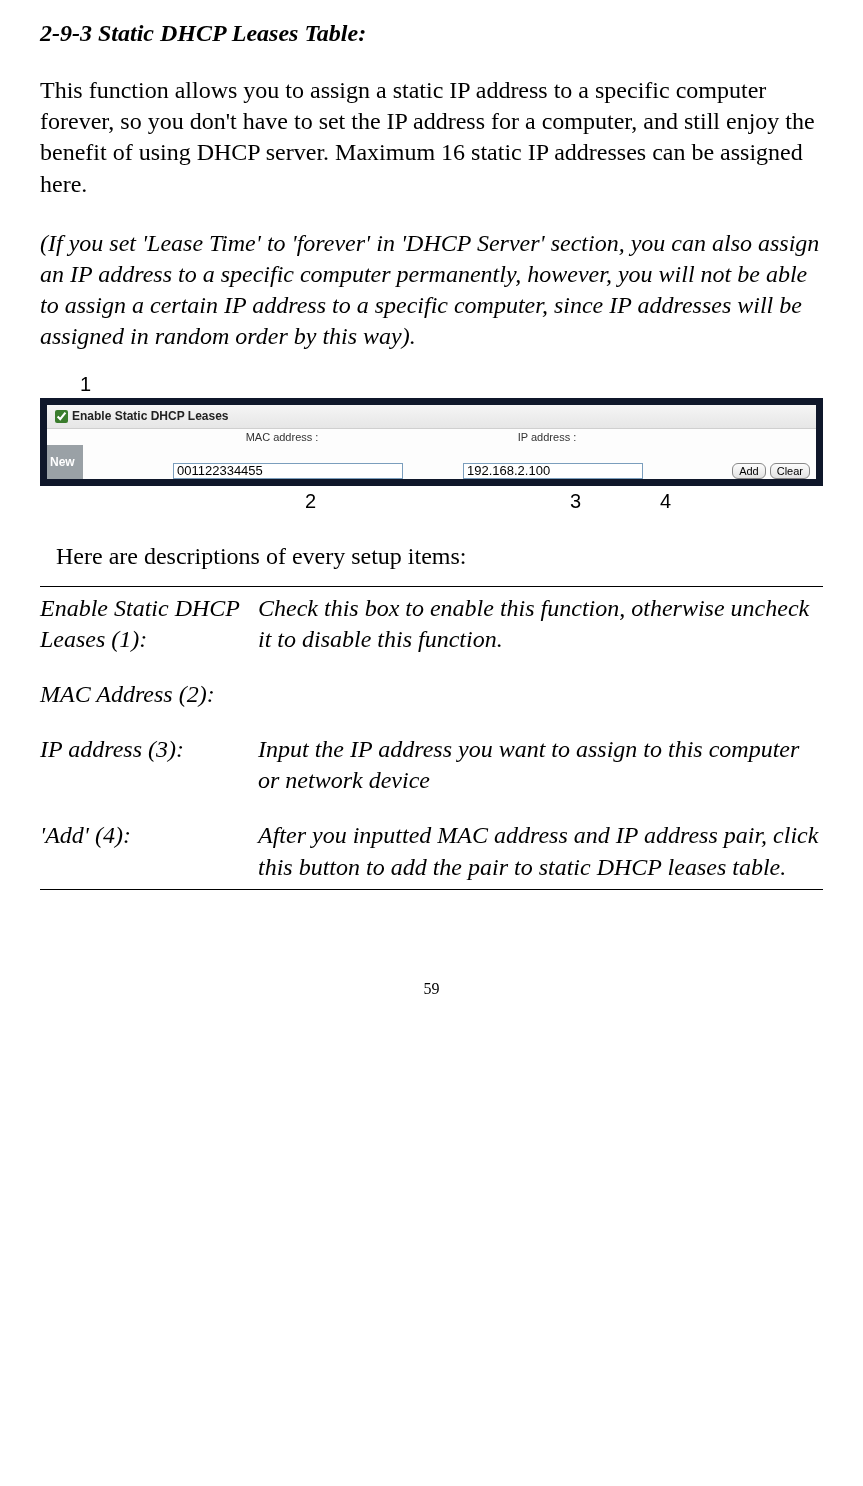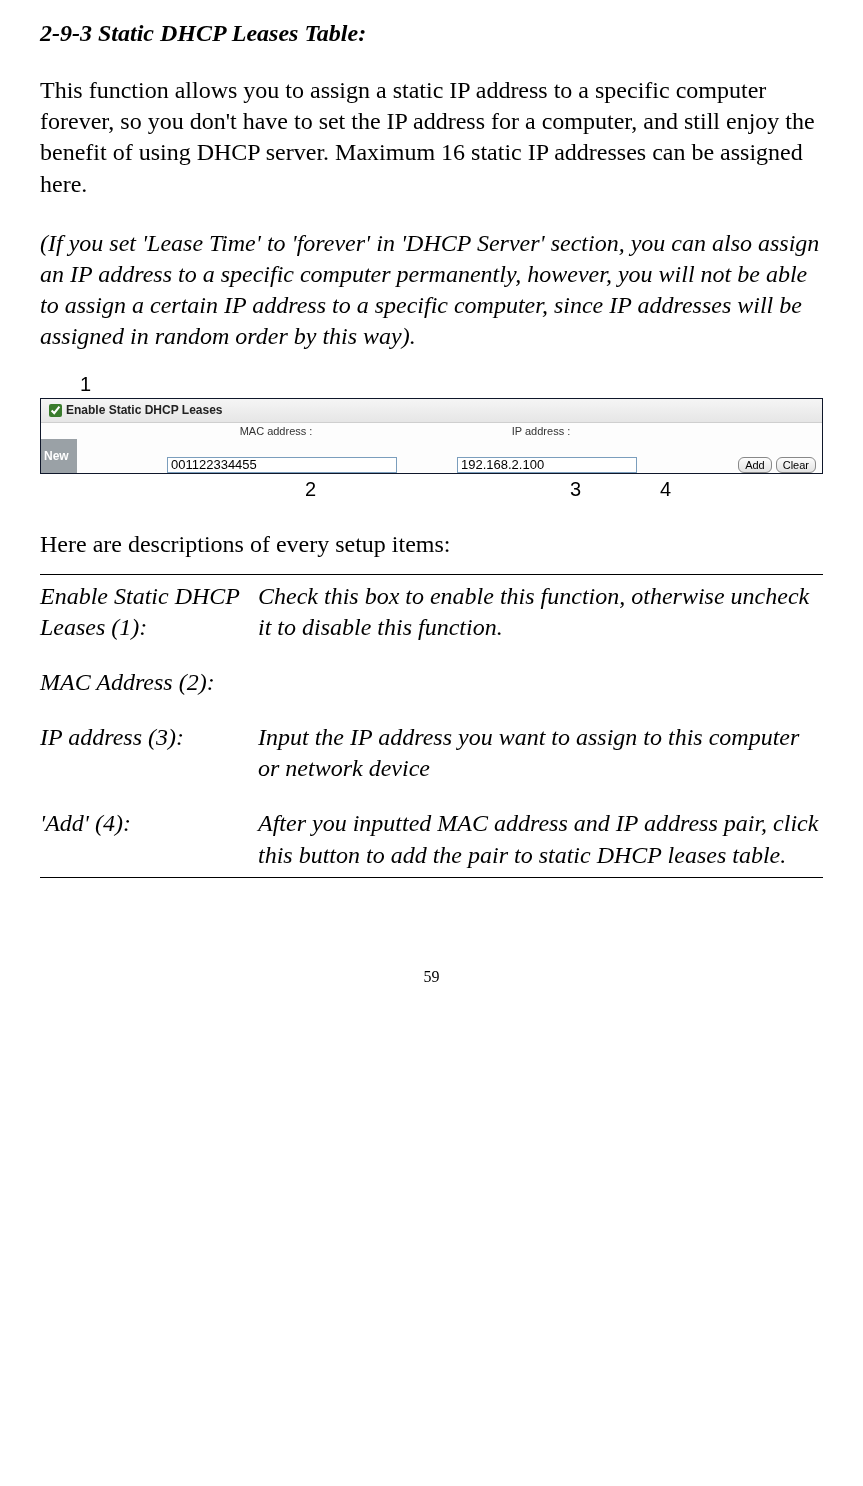--- a/index.html
+++ b/index.html
@@ -34,21 +34,21 @@
   .callout {
     font-family: Arial, sans-serif;
     font-size: 20px;
     font-weight: normal;
   }
   .callout1 {
     padding-left: 40px;
     margin-bottom: 2px;
   }
   .ui-panel {
-    border: 1px solid #0f172a;
+    border: 7px solid #0f172a;
     background: #fdfdfd;
     padding: 0;
   }
   .ui-titlebar {
     background: linear-gradient(#f5f5f5, #e6e6e6);
     display: flex;
     align-items: center;
     padding: 2px 4px;
     border-bottom: 1px solid #cfcfcf;
   }
@@ -119,21 +119,21 @@
     font-size: 20px;
     padding: 4px 0 0 0;
   }
   .cr-sp1 { width: 265px; }
   .cr-2 { width: 40px; }
   .cr-sp2 { width: 225px; }
   .cr-3 { width: 40px; }
   .cr-sp3 { width: 50px; }
   .cr-4 { width: 40px; }
   .desc-intro {
-    margin: 24px 0 16px 0;
+    margin: 24px 0 16px 16px;
   }
   hr.rule {
     border: none;
     border-top: 1px solid #000;
     margin: 6px 0;
   }
   .desc-table {
     font-style: italic;
     line-height: 1.3;
   }

